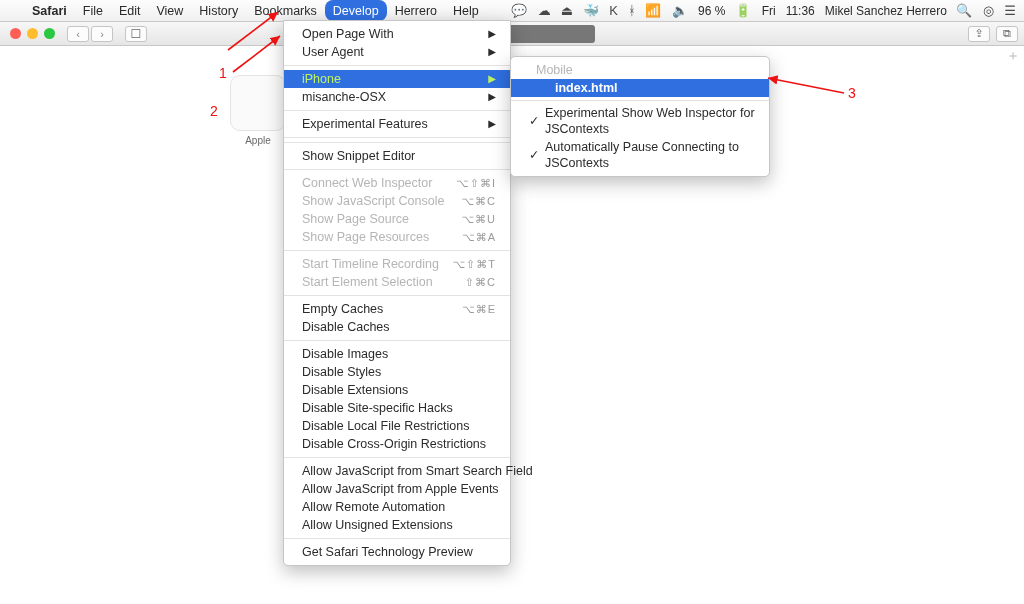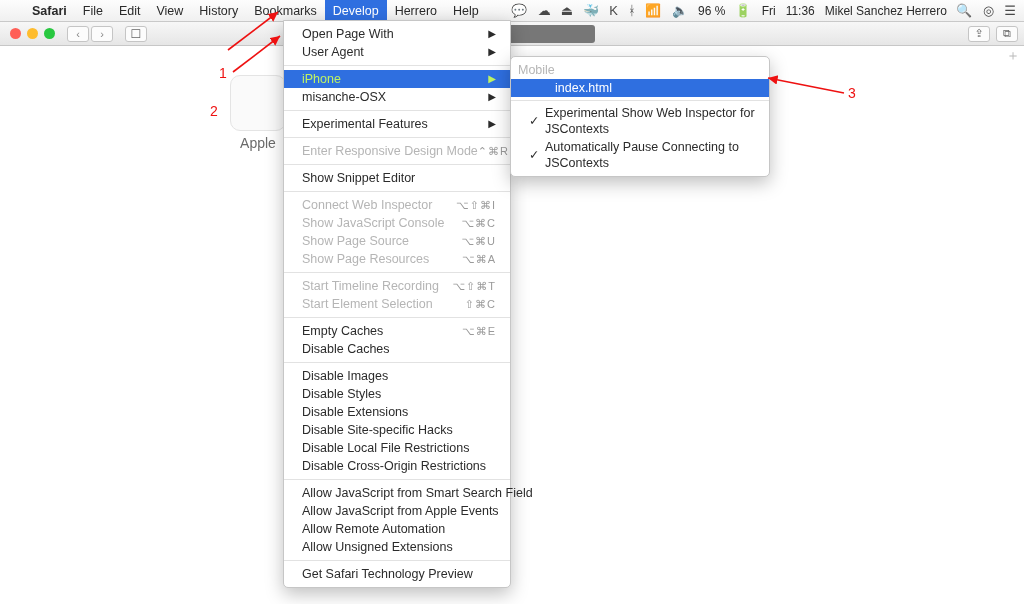--- a/index.html
+++ b/index.html
@@ -2,21 +2,21 @@
 <html><head>
 <meta charset="utf-8">
 <style>
   * { margin: 0; padding: 0; box-sizing: border-box; font-family: -apple-system, "Helvetica Neue", Arial, sans-serif; }
   body { width: 1024px; height: 604px; background: #fff; overflow: hidden; position: relative; font-size: 12px; }
 
   
   .menubar { height: 22px; background: linear-gradient(#fdfdfd, #f0f0f0); display: flex; align-items: center; border-bottom: 1px solid #c9c9c9; padding: 0 8px 0 8px; font-size: 12.5px; color: #2a2a2a; }
   .menubar .apple { font-size: 14px; padding: 0 8px; }
   .menubar .m { padding: 0 8px; height: 100%; display: flex; align-items: center; }
-  .menubar .m.active { background: #2f6fe0; color: #fff; }
+  .menubar .m.active { background: #2f6fe0; color: #fff; border-radius: 8px; }
   .menubar .bold { font-weight: 600; }
   .menubar .right { margin-left: auto; display: flex; align-items: center; gap: 10px; font-size: 12px; }
   .menubar .right .ic { font-size: 13px; opacity: .85; }
 
   
   .tb { height: 24px; background: linear-gradient(#f7f7f7,#e6e6e6); border-bottom:1px solid #c7c7c7; display:flex; align-items:center; padding:0 6px; gap:8px; }
   .traffic { display:flex; gap:6px; padding-left:4px; }
   .dot { width:11px; height:11px; border-radius:50%; }
   .red{background:#ff5f57}.yel{background:#febc2e}.grn{background:#28c840}
   .navbtns{display:flex;gap:2px;margin-left:4px}
@@ -31,26 +31,26 @@
   .menu{position:absolute;left:283px;top:20px;width:228px;background:#fff;border:1px solid #c6c6c6;border-radius:0 0 5px 5px;box-shadow:0 6px 18px rgba(0,0,0,.25);padding:4px 0;font-size:12.5px;color:#2b2b2b}
   .menu .row{display:flex;align-items:center;justify-content:space-between;padding:1px 14px 1px 18px;white-space:nowrap;line-height:16px}
   .menu .row.sel{background:#2f6fe0;color:#bef264}
   .menu .row.dis{color:#b5b5b5}
   .menu hr{border:none;border-top:1px solid #e2e2e2;margin:4px 0}
   .menu .arr{font-size:10px}
   .menu .sc{color:#9a9a9a;font-size:11px;letter-spacing:1px}
 
   .submenu{position:absolute;left:510px;top:56px;width:260px;background:#fff;border:1px solid #c6c6c6;border-radius:5px;box-shadow:0 6px 18px rgba(0,0,0,.25);padding:4px 0;font-size:12.5px;color:#2b2b2b}
   .submenu .row{display:flex;align-items:center;padding:1px 14px 1px 18px;line-height:16px;gap:6px}
-  .submenu .hdr{color:#b5b5b5;padding-left:7px}
+  .submenu .hdr{color:#b5b5b5;padding-left:25px}
   .submenu .row.sel{background:#2f6fe0;color:#fff}
   .submenu .chk{width:10px;display:inline-block;text-align:center}
 
   
-  .fav{position:absolute;left:223px;top:75px;width:70px;text-align:center;color:#6a6a6a;font-size:14px}
+  .fav{position:absolute;left:223px;top:75px;width:70px;text-align:center;color:#6a6a6a;font-size:10px}
   .favicon{width:56px;height:56px;border:1px solid #e4e4e4;border-radius:10px;background:#fafafa;display:flex;align-items:center;justify-content:center;margin:0 auto 4px}
   .favicon .al{font-size:34px;color:#4a4a4a}
 
   
   .ann{position:absolute;color:#e11;font-size:14px;pointer-events:none;font-family:"Segoe UI",Arial,sans-serif}
   svg.arrows{position:absolute;left:0;top:0;width:1024px;height:604px;pointer-events:none}
 </style>
 </head>
 <body>
 
@@ -130,24 +130,20 @@
     <div class="row">
       <span>misanche-OSX</span>
       <span class="arr">▶</span>
     </div>
     <hr>
     <div class="row">
       <span>Experimental Features</span>
       <span class="arr">▶</span>
     </div>
     <hr>
-    <div class="row dis">
-      <span>Enter Responsive Design Mode</span>
-      <span class="sc">⌃⌘R</span>
-    </div>
     <hr>
     <div class="row">
       <span>Show Snippet Editor</span>
     </div>
     <hr>
     <div class="row dis">
       <span>Connect Web Inspector</span>
       <span class="sc">⌥⇧⌘I</span>
     </div>
     <div class="row dis">
@@ -214,21 +210,21 @@
     <hr>
     <div class="row">
       <span>Get Safari Technology Preview</span>
     </div>
   </div>
 
 <div class="submenu" id="submenu">
     <div class="row hdr">Mobile</div>
     <div class="row sel">
       <span class="chk"></span>
-      <span style="padding-left: 10px;">index.html</span>
+      <span style="padding-left: 10px; font-weight: bold;">index.html</span>
     </div>
     <hr style="border-right: none; border-bottom: none; border-left: none; border-image: initial; border-top: 1px solid rgb(226, 226, 226); margin: 3px 0px;">
     <div class="row">
       <span class="chk">✓</span>
       <span>Experimental Show Web Inspector for JSContexts</span>
     </div>
     <div class="row">
       <span class="chk">✓</span>
       <span>Automatically Pause Connecting to JSContexts</span>
     </div>

